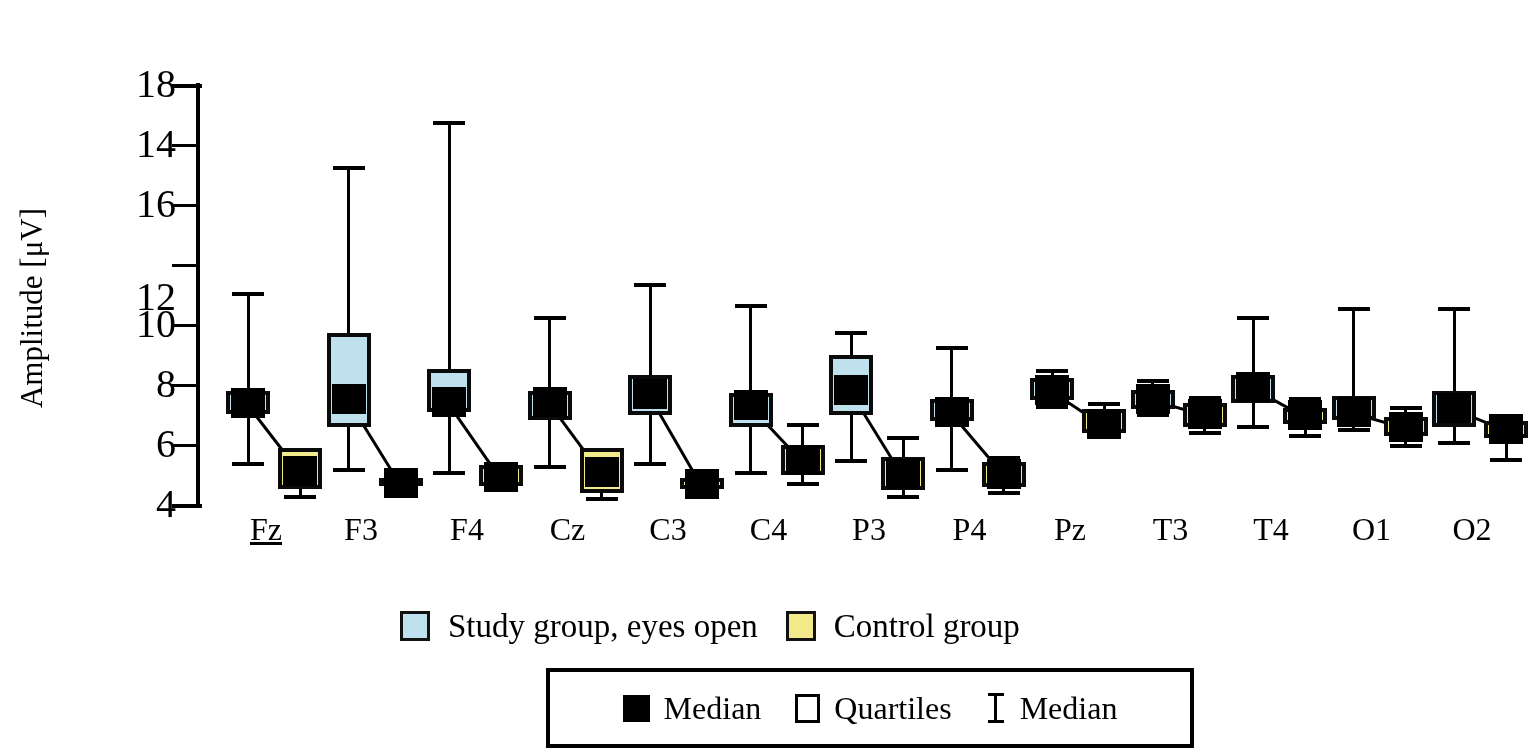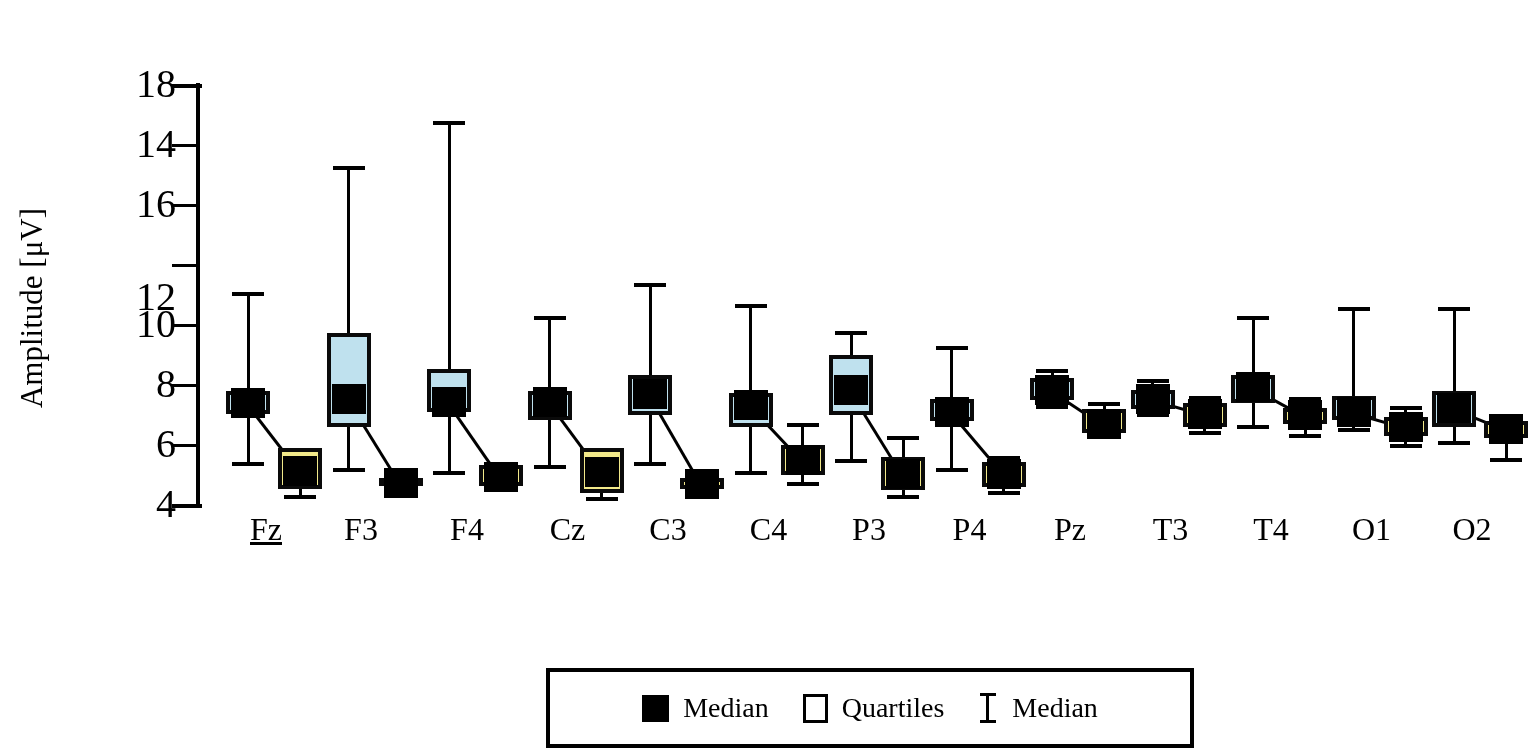--- a/index.html
+++ b/index.html
@@ -68,21 +68,21 @@
     display:flex;align-items:center;justify-content:center;gap:34px;
   }
   .lb-item{display:flex;align-items:center;gap:14px;}
   .sym-median{width:27px;height:27px;background:#000;}
   .sym-quartiles{width:25px;height:29px;border:3px solid #000;background:#fff;box-sizing:border-box;}
   .sym-range{position:relative;width:20px;height:34px;}
   .sym-range i{position:absolute;background:#000;}
   .sym-range .v{left:8px;top:2px;width:3px;height:30px;}
   .sym-range .t{left:2px;top:2px;width:16px;height:3px;}
   .sym-range .b{left:2px;top:29px;width:16px;height:3px;}
-  .lb-label{font-size:28px;line-height:30px;}
+  .lb-label{font-size:32px;line-height:30px;}
 </style>
 </head>
 <body>
 
 <div id="root">
 
 
   <div class="ylabel">Amplitude [μV]</div>
 
   <div class="plot" id="plot">
@@ -287,20 +287,30 @@
       <div class="xtick-label" style="left: 718.5px; width: 100px;">C4</div>
       <div class="xtick-label" style="left: 819px; width: 100px;">P3</div>
       <div class="xtick-label" style="left: 919.5px; width: 100px;">P4</div>
       <div class="xtick-label" style="left: 1020px; width: 100px;">Pz</div>
       <div class="xtick-label" style="left: 1120.5px; width: 100px;">T3</div>
       <div class="xtick-label" style="left: 1221px; width: 100px;">T4</div>
       <div class="xtick-label" style="left: 1321.5px; width: 100px;">O1</div>
       <div class="xtick-label" style="left: 1422px; width: 100px;">O2</div>
     </div>
 
+  <div class="legend-groups">
+    <div class="lg-item">
+      <span class="swatch study"></span>
+      <span class="lg-label">Study group, eyes open</span>
+    </div>
+    <div class="lg-item">
+      <span class="swatch control"></span>
+      <span class="lg-label">Control group</span>
+    </div>
+  </div>
 
   <div class="legend-box">
     <div class="lb-item">
       <span class="sym-median"></span>
       <span class="lb-label">Median</span>
     </div>
     <div class="lb-item">
       <span class="sym-quartiles"></span>
       <span class="lb-label">Quartiles</span>
     </div>

